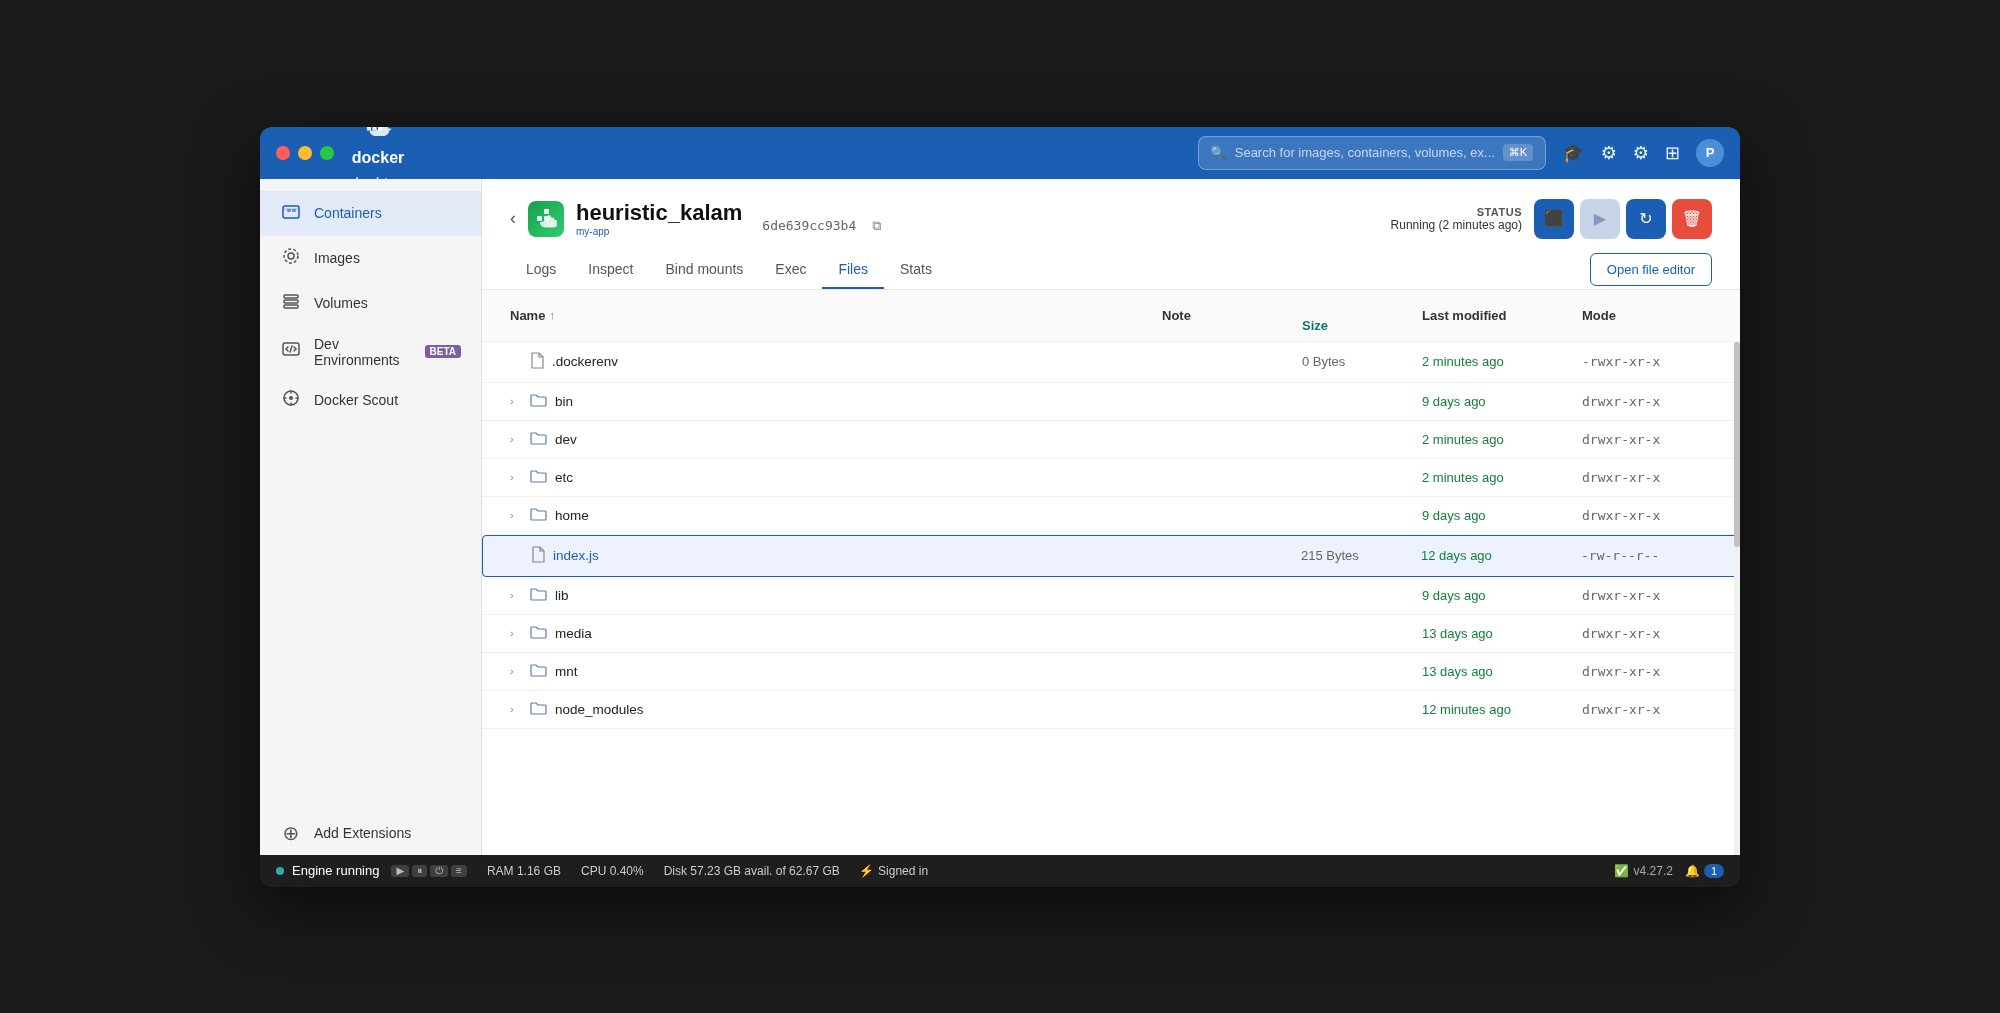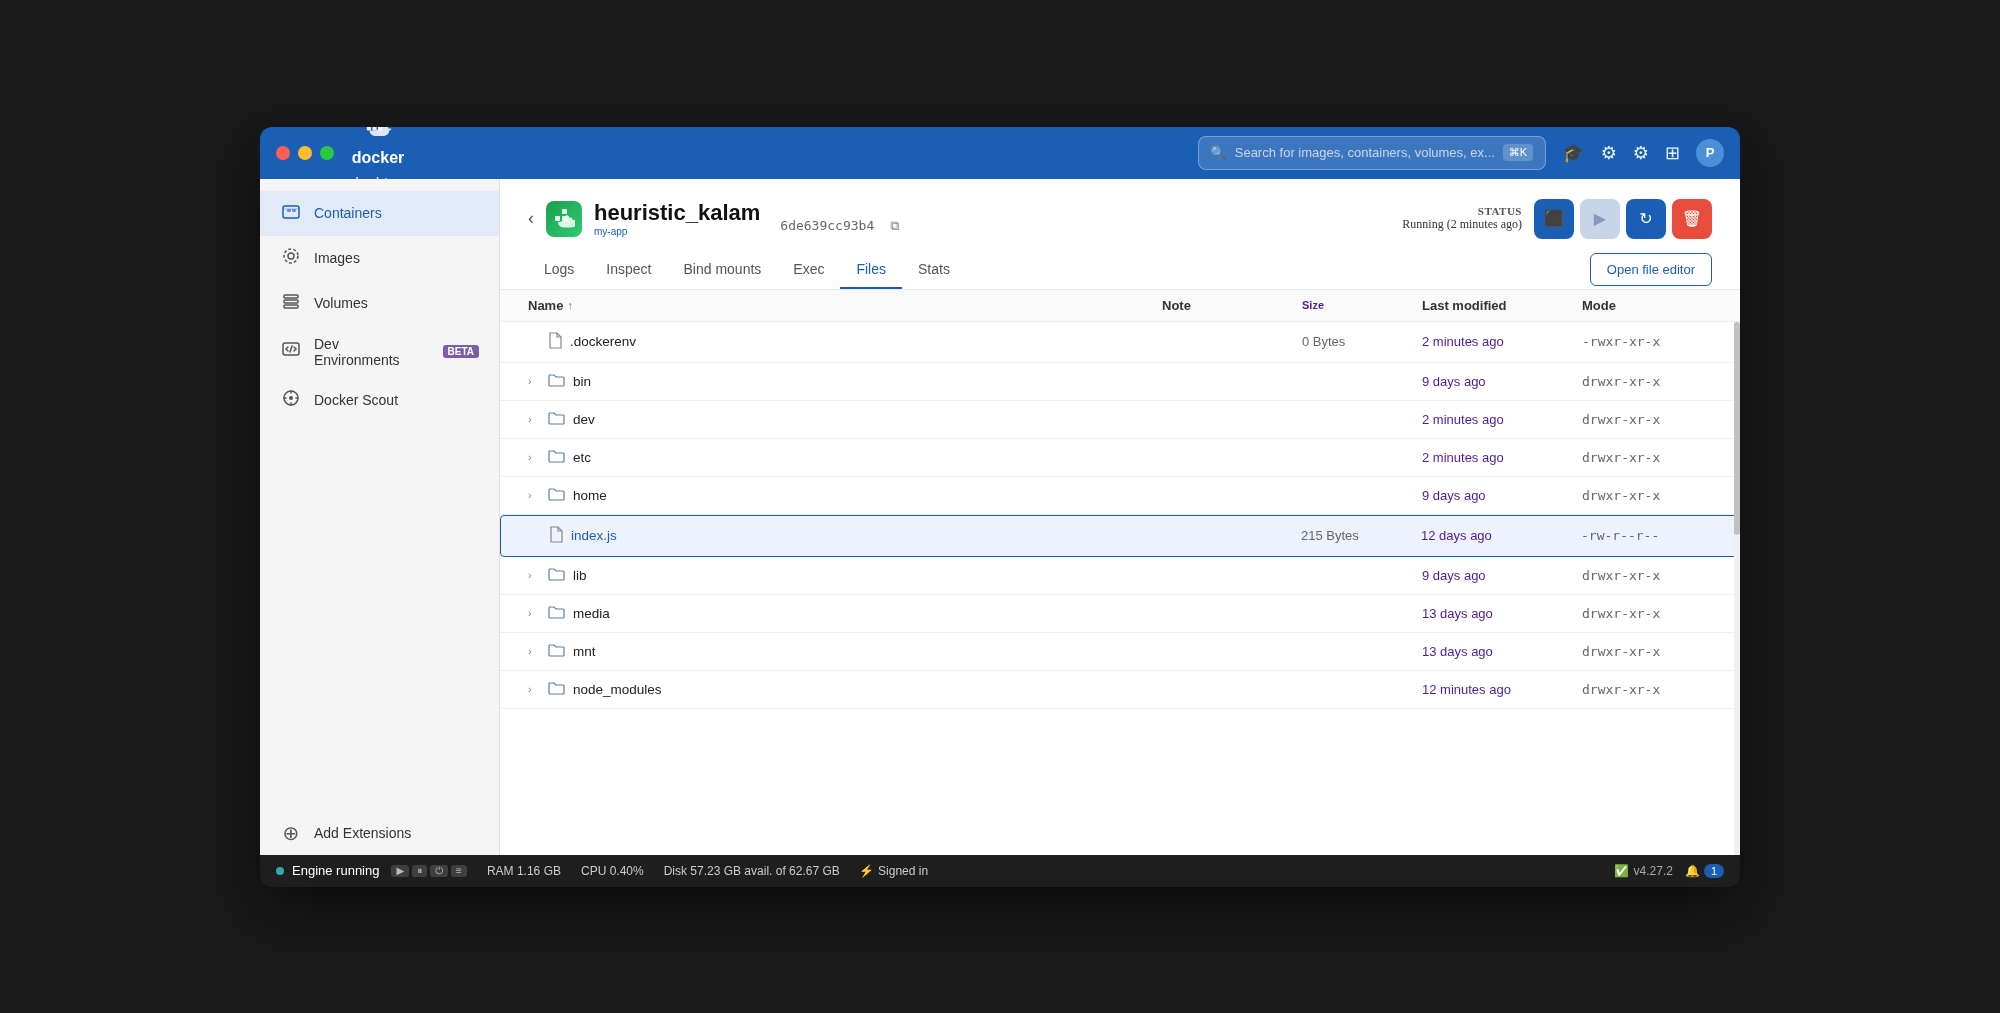--- a/index.html
+++ b/index.html
@@ -111,21 +111,21 @@
       font-weight: 600;
     }
     
     .main {
       display: flex;
       flex: 1;
       overflow: hidden;
     }
     
     .sidebar {
-      width: 240px;
+      width: 222px;
       background: #f5f5f5;
       border-right: 1px solid #e0e0e0;
       display: flex;
       flex-direction: column;
       flex-shrink: 0;
       gap: 42px;
     }
     .sidebar-nav {
       padding: 12px 0;
       flex: 1;
@@ -265,21 +265,20 @@
       cursor: pointer;
     }
     .container-status-area {
       margin-left: auto;
       display: flex;
       align-items: center;
       gap: 12px;
     }
     .status-info {
       text-align: right;
-      font-family: Liberation Serif, serif;
     }
     .status-label {
       font-size: 11px;
       font-weight: 700;
       color: #555;
       letter-spacing: 0.5px;
     }
     .status-value {
       font-size: 12px;
       color: #333;
@@ -347,23 +346,24 @@
       gap: 4px;
     }
     .col-note {
       width: 140px;
       font-size: 13px;
       font-weight: 600;
       color: #333;
     }
     .col-size {
       width: 120px;
-      font-size: 11px;
+      font-size: 13px;
       font-weight: 600;
-      color: #4c1d95;
+      color: #0f766e;
+      margin-top: 20px;
     }
     .col-modified {
       width: 160px;
       font-size: 13px;
       font-weight: 600;
       color: #333;
     }
     .col-mode {
       width: 130px;
       font-size: 13px;
@@ -399,21 +399,21 @@
       color: #888;
       width: 12px;
     }
     .file-icon {
       font-size: 15px;
       color: #666;
     }
     .folder-icon { color: #5a7fa8; }
     .file-note { width: 140px; font-size: 13px; color: #666; }
     .file-size { width: 120px; font-size: 13px; color: #666; }
-    .file-modified { width: 160px; font-size: 13px; color: #4c1d95; }
+    .file-modified { width: 160px; font-size: 13px; color: #15803d; }
     .file-mode { width: 130px; font-size: 13px; color: #666; font-family: monospace; }
     
     .open-editor-btn {
       margin-left: auto;
       padding: 8px 16px;
       background: white;
       border: 1.5px solid #1a5fb4;
       border-radius: 6px;
       color: #1a5fb4;
       font-size: 13px;

